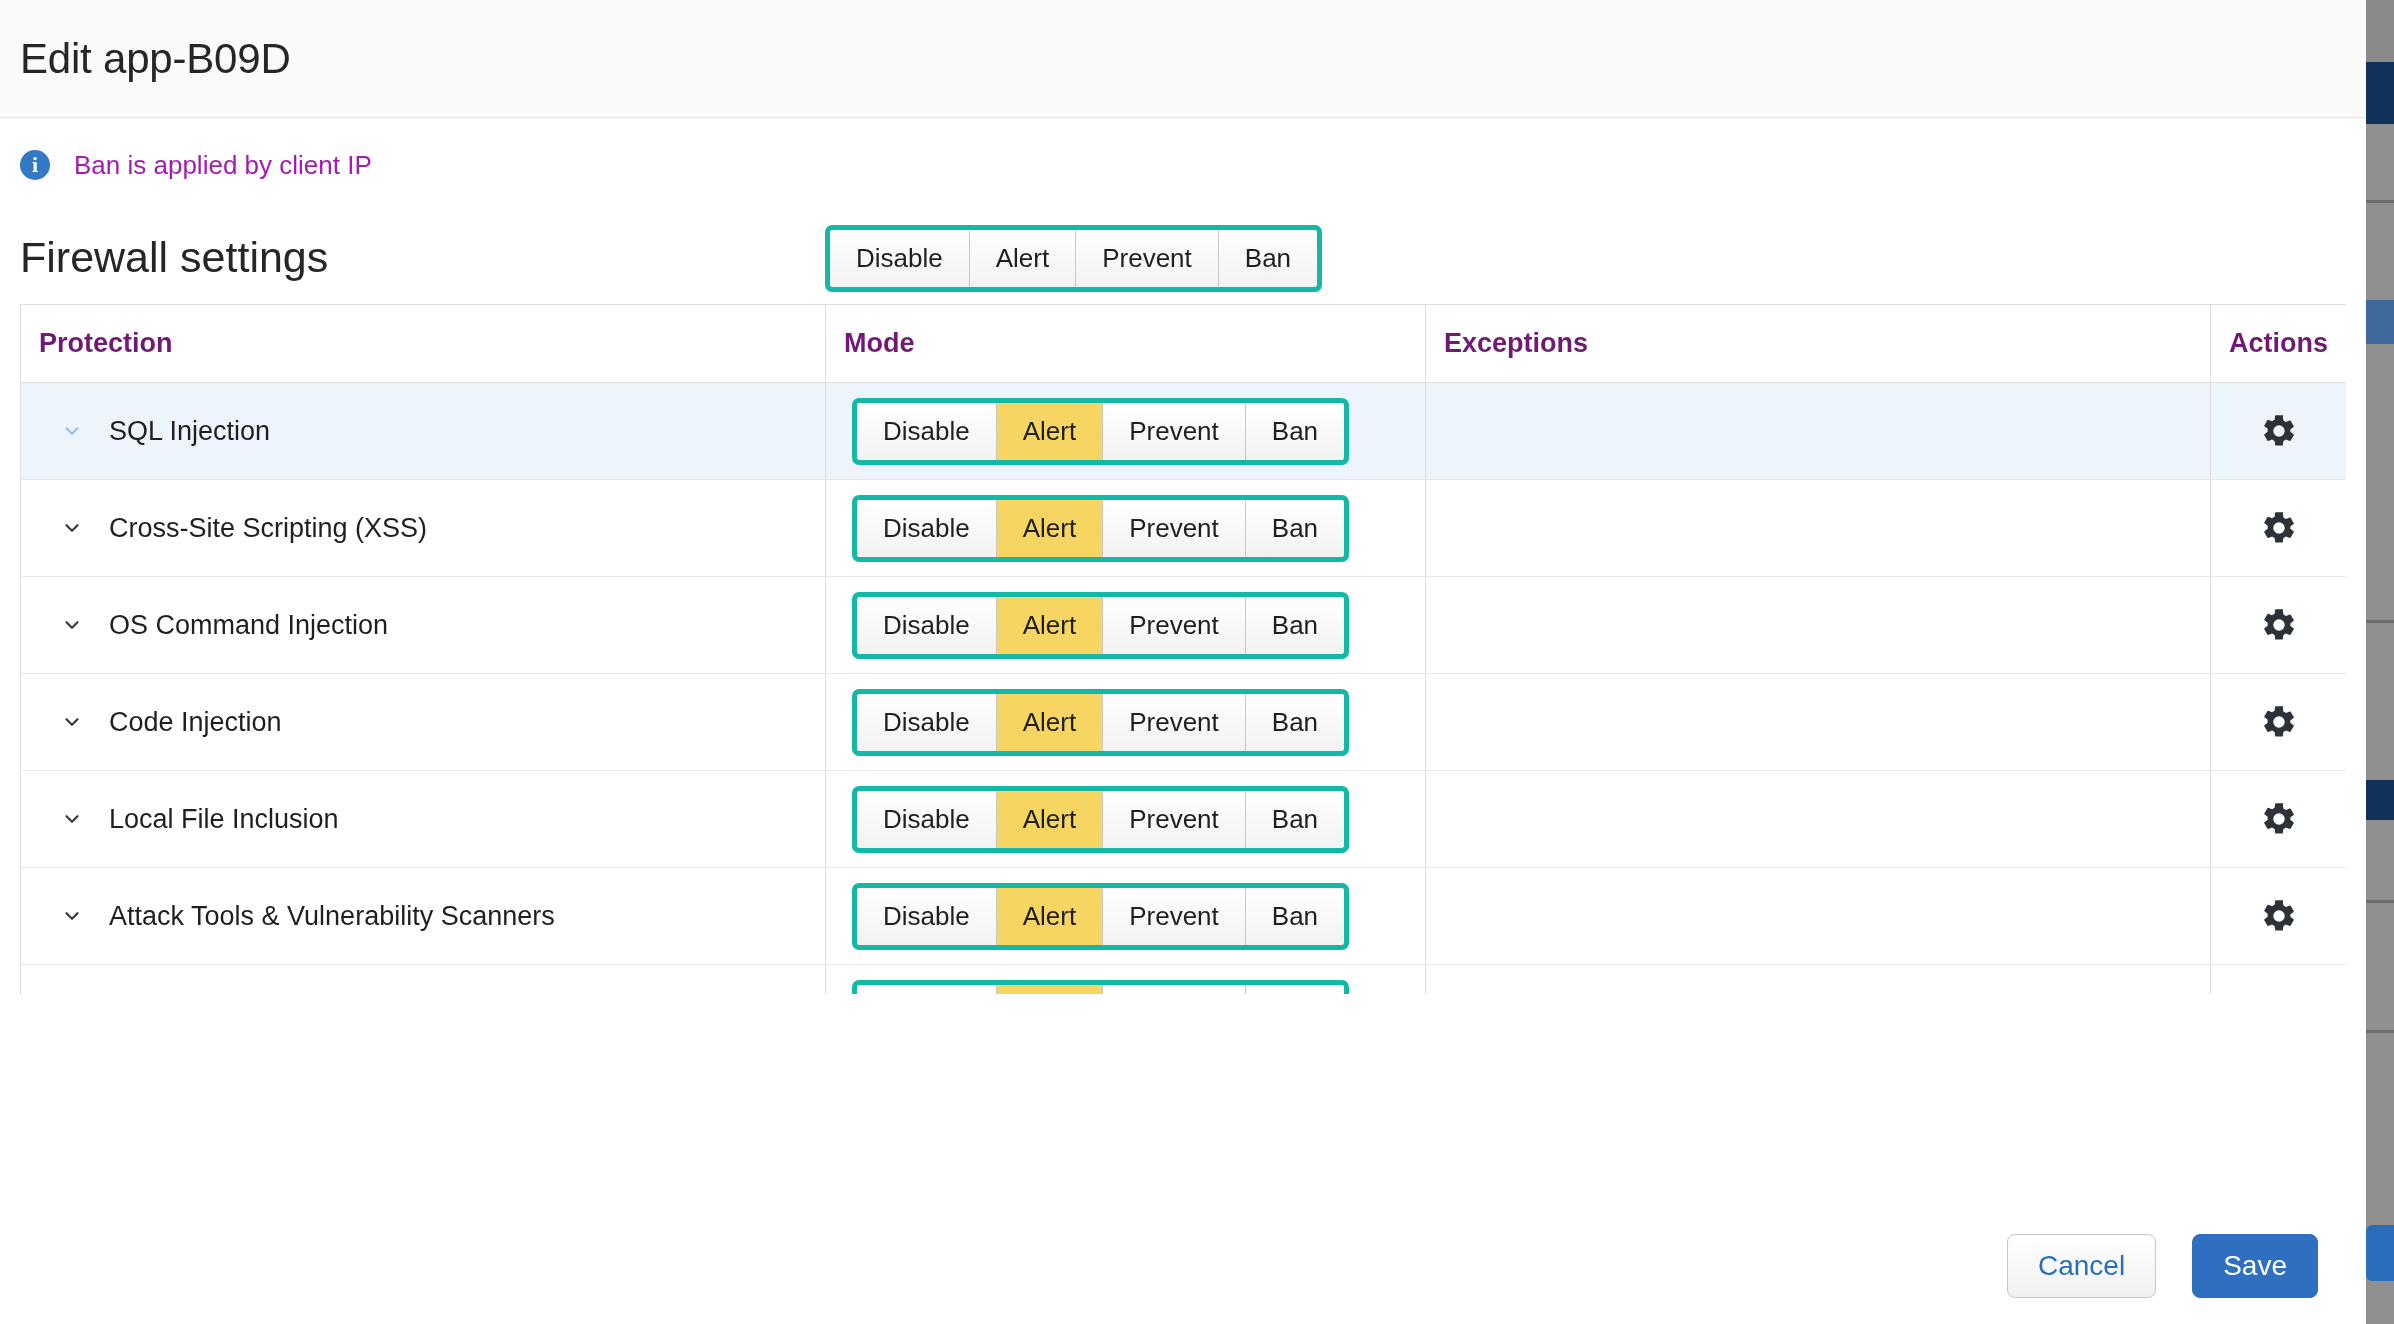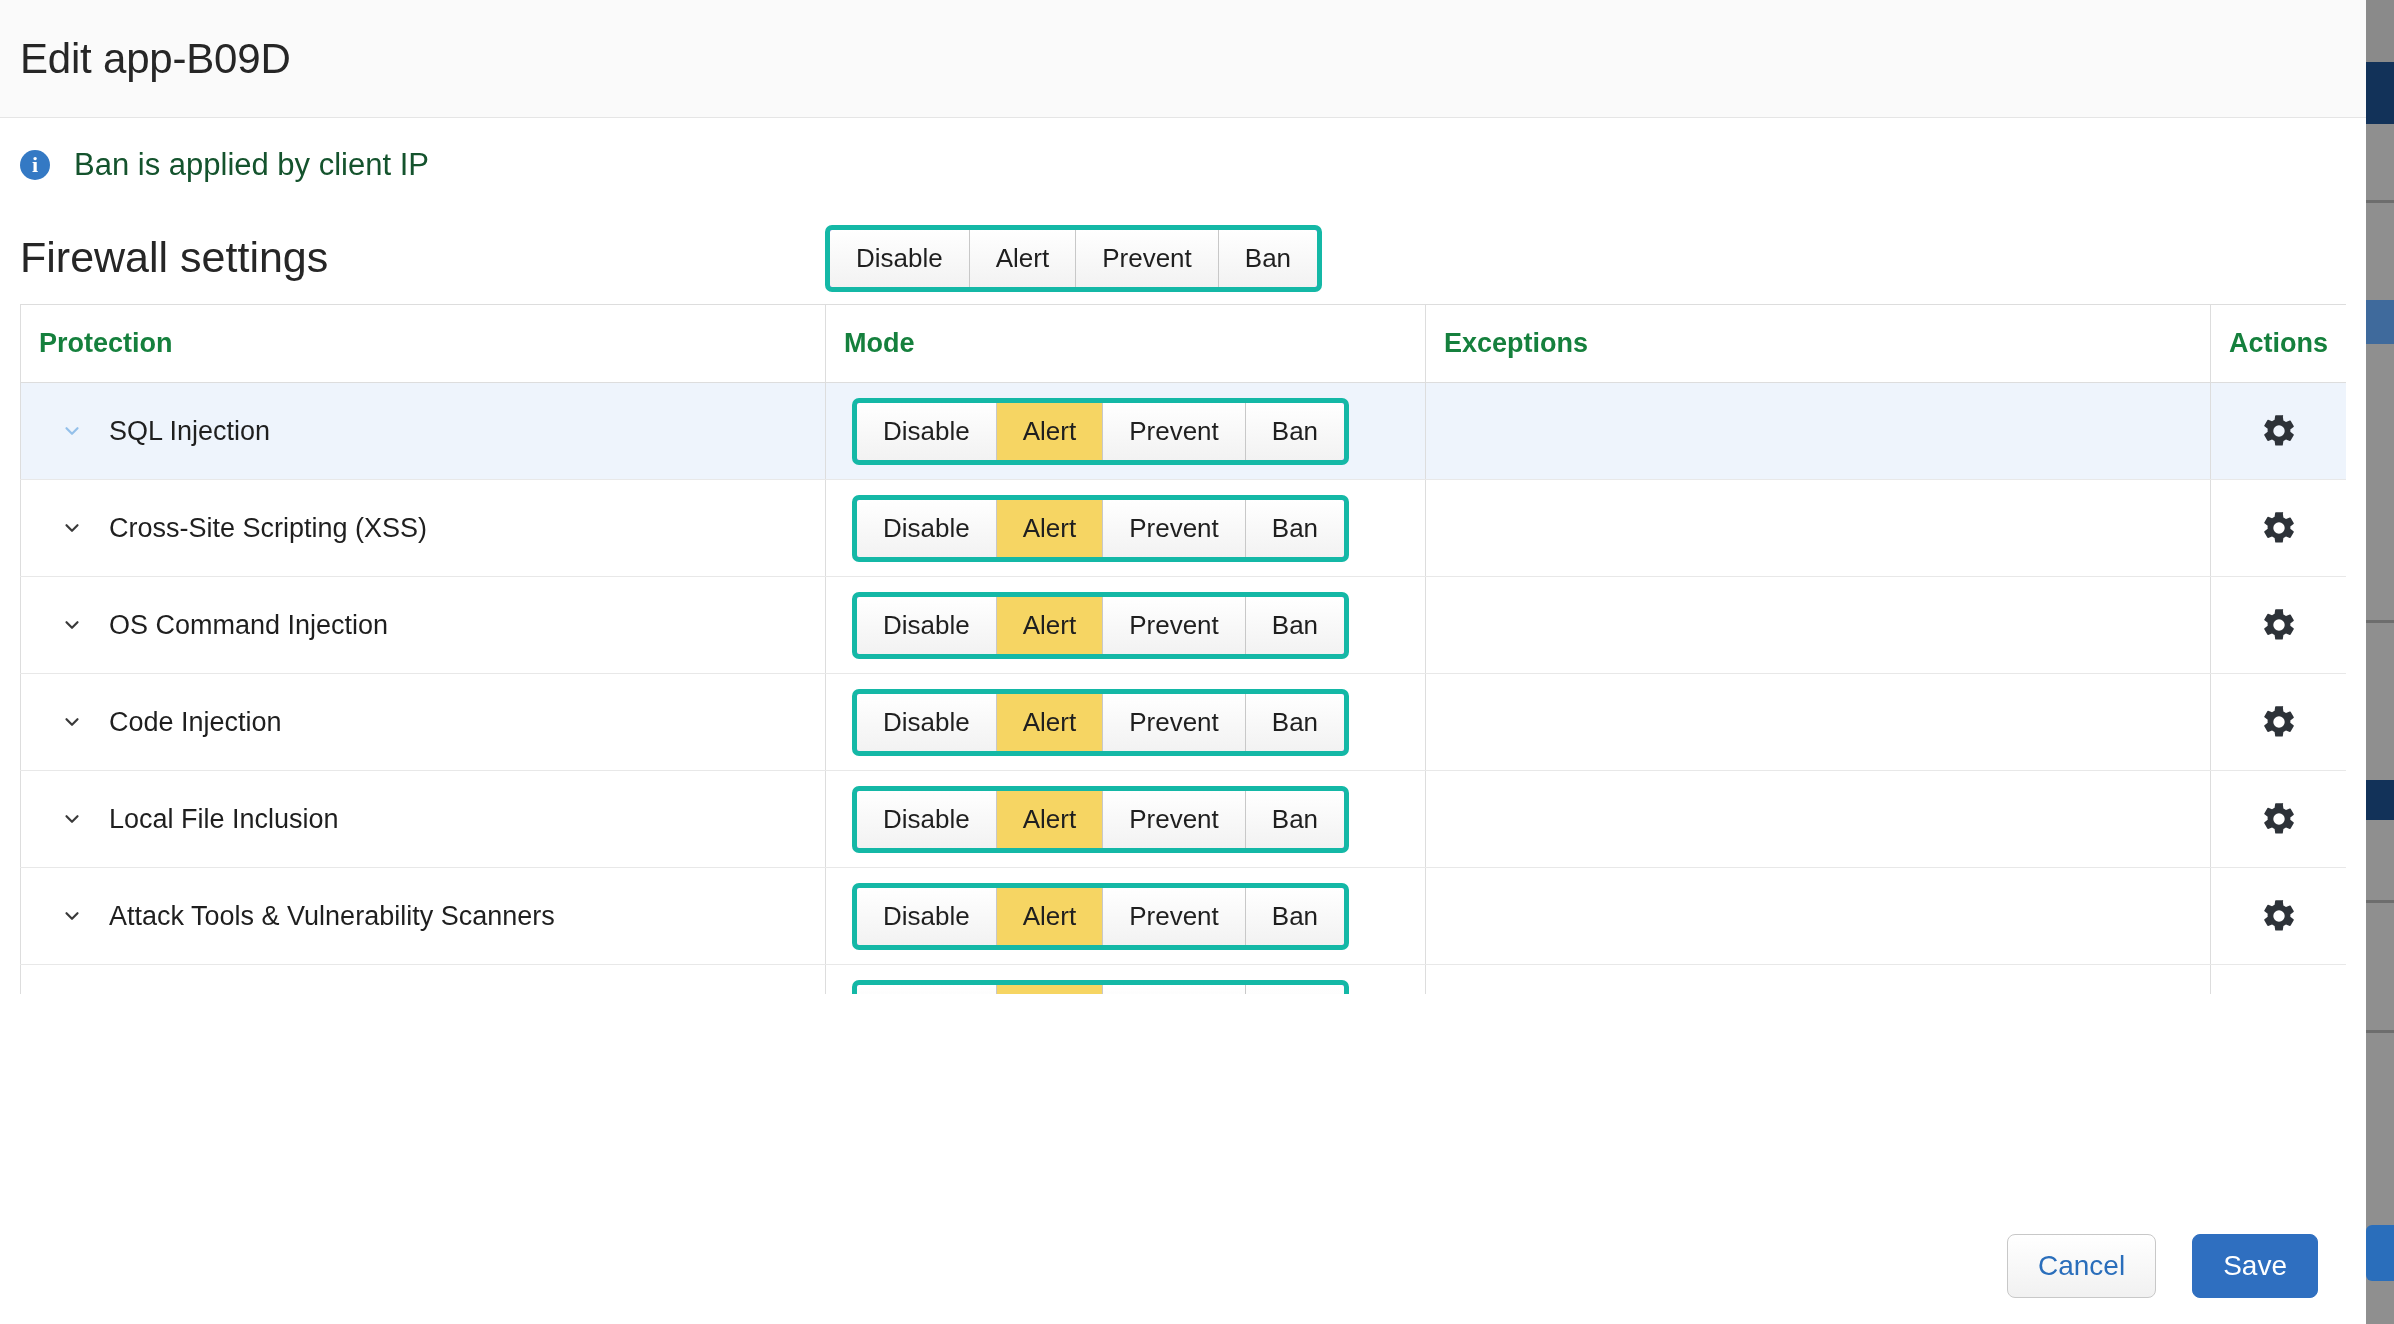--- a/index.html
+++ b/index.html
@@ -99,22 +99,22 @@
     background: #3479c4;
     color: #fff;
     font-family: "Liberation Serif", serif;
     font-weight: bold;
     font-size: 22px;
     display: flex; align-items: center; justify-content: center;
     flex: none;
     margin-right: 24px;
   }
   .info-text {
-    font-size: 31px;
-    color: #14532d;
+    font-size: 26px;
+    color: #a21caf;
   }
 
   
   .settings-head {
     display: flex;
     align-items: flex-end;
     height: 110px;
     padding-bottom: 12px;
   }
   .settings-title {
@@ -162,21 +162,21 @@
   .fw-table {
     width: 2326px;
     border-collapse: collapse;
     border: 1px solid #dddddd;
     table-layout: fixed;
   }
   .fw-table th {
     text-align: left;
     font-size: 27px;
     font-weight: bold;
-    color: #15803d;
+    color: #701a75;
     padding: 22px 0 22px 18px;
     border-right: 1px solid #dddddd;
     border-bottom: 1px solid #dddddd;
     background: #ffffff;
     vertical-align: middle;
     height: 78px;
   }
   .fw-table th:last-child { border-right: none; }
   .fw-table td {
     border-right: 1px solid #dddddd;

